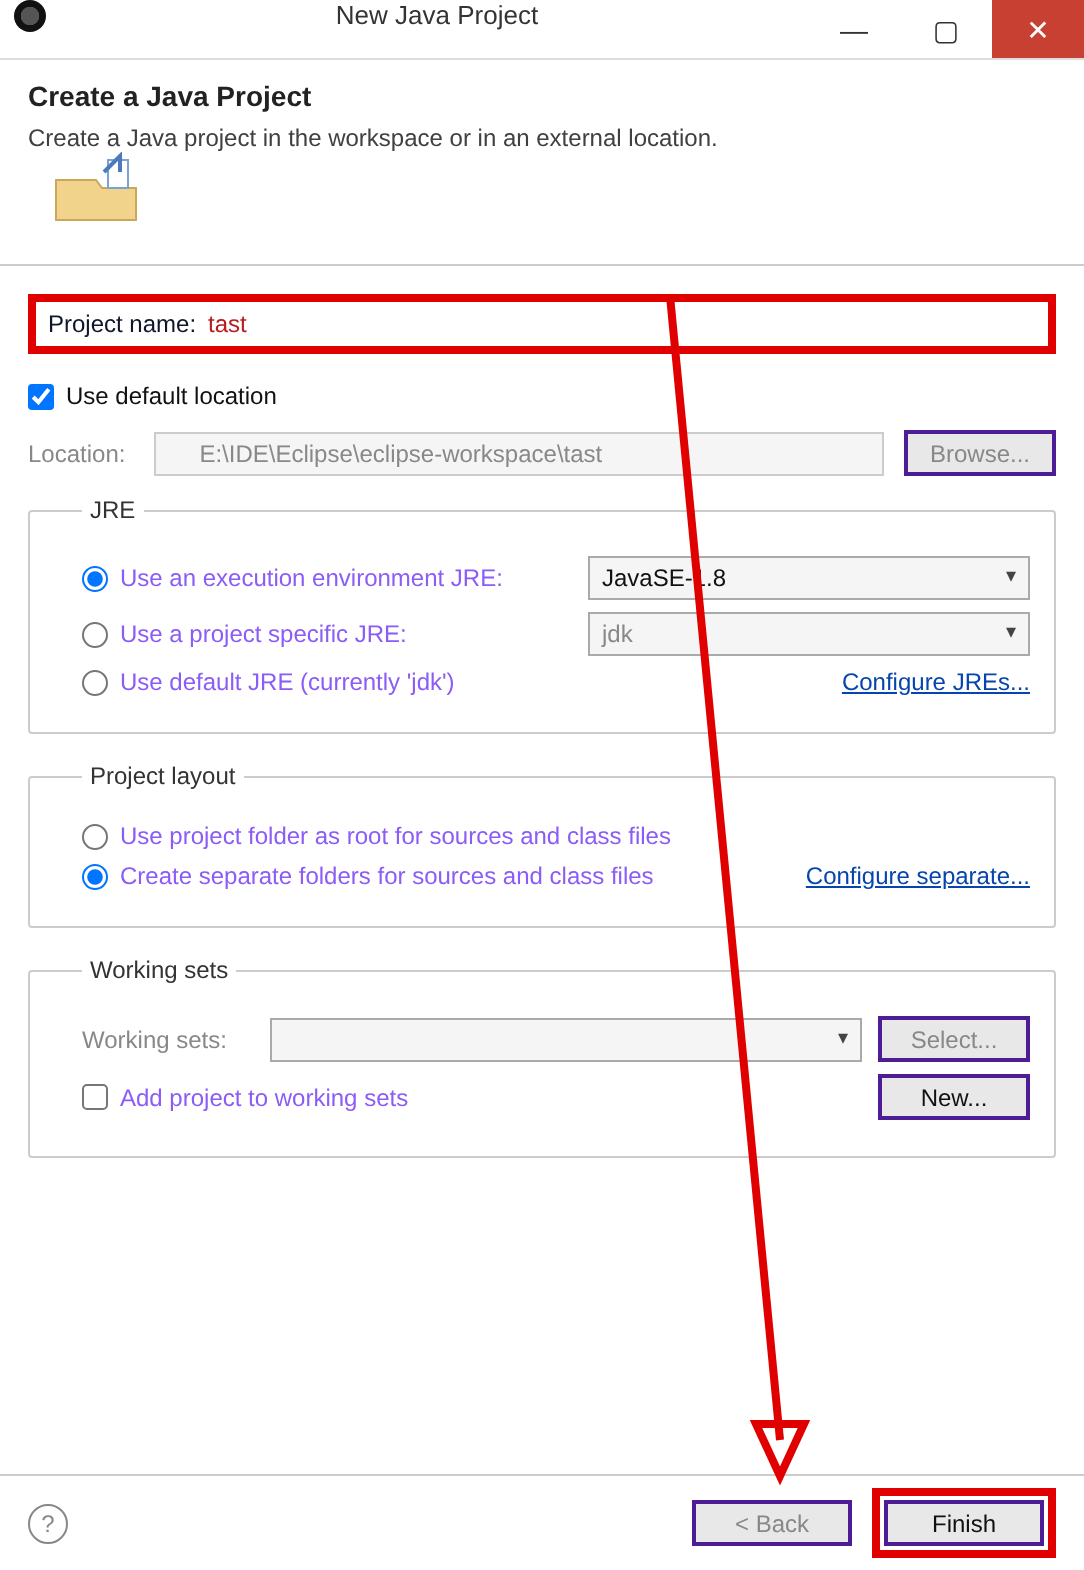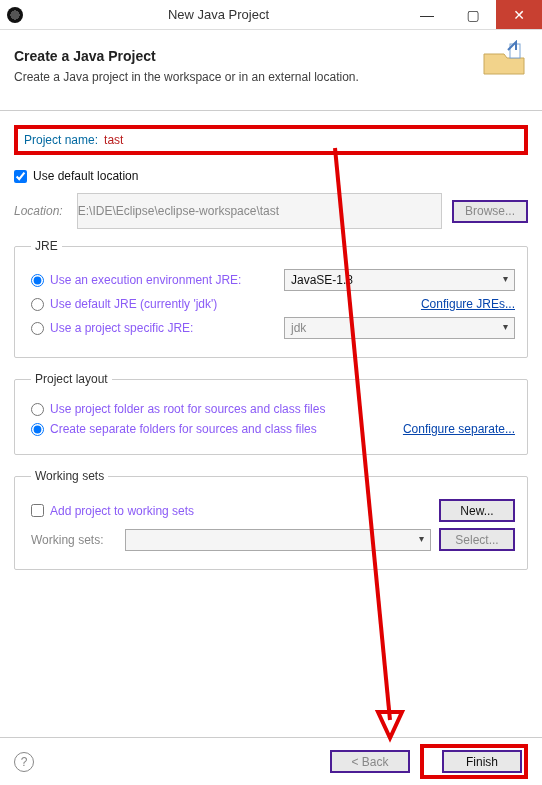--- a/index.html
+++ b/index.html
@@ -11,21 +11,20 @@
     height: 785px;
     overflow: hidden;
     position: relative;
   }
   
   .titlebar {
     height: 30px;
     background: #fff;
     border-bottom: 1px solid #ddd;
     display: flex;
-    align-items: center;
     padding-left: 7px;
     position: relative;
   }
   .titlebar .app-icon {
     width: 16px; height: 16px;
     border-radius: 50%;
     background: radial-gradient(circle at 50% 50%, #555 0 40%, #111 42% 100%);
     margin-right: 10px;
   }
   .titlebar .title {
@@ -44,86 +43,87 @@
     display: flex;
     align-items: center;
     justify-content: center;
     color: #333;
     font-size: 14px;
   }
   .win-btn.close { background: #c84031; color: #fff; }
   
   .header {
     border-bottom: 1px solid #ccc;
-    padding: 10px 14px 26px 14px;
+    padding: 10px 14px 12px 14px;
     background: #fff;
     display: flex;
     justify-content: space-between;
-    align-items: flex-end;
+    align-items: flex-start;
+    flex-direction: column;
   }
   .header-text h1 { font-size: 14px; font-weight: bold; color: #222; margin-bottom: 6px; }
   .header-text p { font-size: 12px; color: #404040; }
   .header-icon {
     width: 48px; height: 44px;
     margin-left: 10px;
     flex-shrink: 0;
   }
   
   .body {
     padding: 14px 14px 0 14px;
   }
   .row { display: flex; align-items: center; margin-bottom: 10px; }
   .row label.inline { margin-right: 4px; color: #111; }
-  .row label.disabled { color: #888; font-style: italic; }
+  .row label.disabled { color: #888; }
   .project-name-box {
     border: 4px solid #e00000;
     padding: 4px 6px;
     display: flex;
     align-items: center;
     margin-bottom: 14px;
   }
-  .project-name-box label { margin-right: 6px; color: #0369a1; }
+  .project-name-box label { margin-right: 6px; color: #0f172a; }
   .project-name-box input {
     flex: 1;
     border: none;
     outline: none;
     font-family: inherit;
     font-size: 12px;
     color: #b91c1c;
     background: transparent;
   }
   input[type=checkbox] { margin-right: 6px; }
   input[type=radio] { margin-right: 6px; }
   .text-input {
     flex: 1;
-    height: 36px;
+    height: 22px;
     border: 1px solid #aaa;
     font-family: inherit;
     font-size: 12px;
-    padding: 0 0;
+    padding: 0 22px;
     background: #fff;
   }
   .text-input.disabled { background: #f5f5f5; color: #888; border-color: #ccc; }
   .btn {
     height: 23px;
     min-width: 76px;
     border: 2px solid #4c1d95;
     background: #e8e8e8;
     font-family: inherit;
     font-size: 12px;
     color: #111;
     cursor: pointer;
     padding: 0 10px;
   }
   .btn.disabled { color: #888; }
   fieldset {
     border: 1px solid #ccc;
     border-radius: 2px;
     margin-bottom: 14px;
-    padding: 10px 12px 12px 16px;
+    padding: 10px 12px 12px 26px;
   }
   legend { font-size: 12px; color: #333; padding: 0 4px; }
   .fieldset-row { display: flex; align-items: center; margin: 6px 0; }
   .fieldset-row .radiolabel { flex: 0 0 auto; margin-right: 14px; color: #8b5cf6; }
   .select {
     height: 22px;
     border: 1px solid #aaa;
     background: #f5f5f5;
     font-family: inherit;
     font-size: 12px;
@@ -166,21 +166,21 @@
     color: #888;
     font-size: 12px;
     margin-right: auto;
   }
   .footer .btn { min-width: 80px; margin-left: 10px; }
   .finish-wrap {
     border: 4px solid #e00000;
     padding: 2px;
     margin-left: 10px;
   }
-  .finish-wrap .btn { margin-left: 16px; }
+  .finish-wrap .btn { margin-left: 0; }
   
   .arrow-svg {
     position: absolute;
     left: 0; top: 0;
     width: 542px; height: 785px;
     pointer-events: none;
   }
   .spacer-loc { width: 10px; }
 </style>
 </head>
@@ -234,59 +234,59 @@
     <legend>JRE</legend>
     <div class="fieldset-row">
       <input type="radio" name="jre" checked="" style="">
       <span class="radiolabel" style="width:220px">Use an execution environment JRE:</span>
       <div class="select jre-select">
         <span>JavaSE-1.8</span>
       </div>
     </div>
     <div class="fieldset-row">
       <input type="radio" name="jre" style="">
-      <span class="radiolabel">Use default JRE (currently 'jdk')</span>
-      <span class="link align-right">Configure JREs...</span>
-    </div>
-    <div class="fieldset-row">
-      <input type="radio" name="jre" style="">
       <span class="radiolabel" style="width:220px">Use a project specific JRE:</span>
       <div class="select jre-select disabled">
         <span>jdk</span>
       </div>
     </div>
+    <div class="fieldset-row">
+      <input type="radio" name="jre" style="">
+      <span class="radiolabel">Use default JRE (currently 'jdk')</span>
+      <span class="link align-right">Configure JREs...</span>
+    </div>
   </fieldset>
 
   <fieldset>
     <legend>Project layout</legend>
     <div class="fieldset-row">
       <input type="radio" name="layout" style="">
       <span class="radiolabel">Use project folder as root for sources and class files</span>
     </div>
     <div class="fieldset-row">
       <input type="radio" name="layout" checked="" style="">
       <span class="radiolabel">Create separate folders for sources and class files</span>
       <span class="link align-right">Configure separate...</span>
     </div>
   </fieldset>
 
   <fieldset>
     <legend>Working sets</legend>
-    <div class="fieldset-row">
-      <input type="checkbox" style="">
-      <span class="radiolabel">Add project to working sets</span>
-      <button class="btn align-right">New...</button>
-    </div>
     <div class="fieldset-row">
       <span class="radiolabel disabled" style="color:#888">Working sets:</span>
       <div class="select disabled" style="flex:1; margin:0 8px">
         <span></span>
       </div>
       <button class="btn disabled">Select...</button>
     </div>
+    <div class="fieldset-row">
+      <input type="checkbox" style="">
+      <span class="radiolabel">Add project to working sets</span>
+      <button class="btn align-right">New...</button>
+    </div>
   </fieldset>
 
 </div>
 
 <div class="footer">
   <div class="help-icon">?</div>
   <button class="btn disabled">&lt; Back</button>
   <div class="finish-wrap">
     <button class="btn">Finish</button>
   </div>

